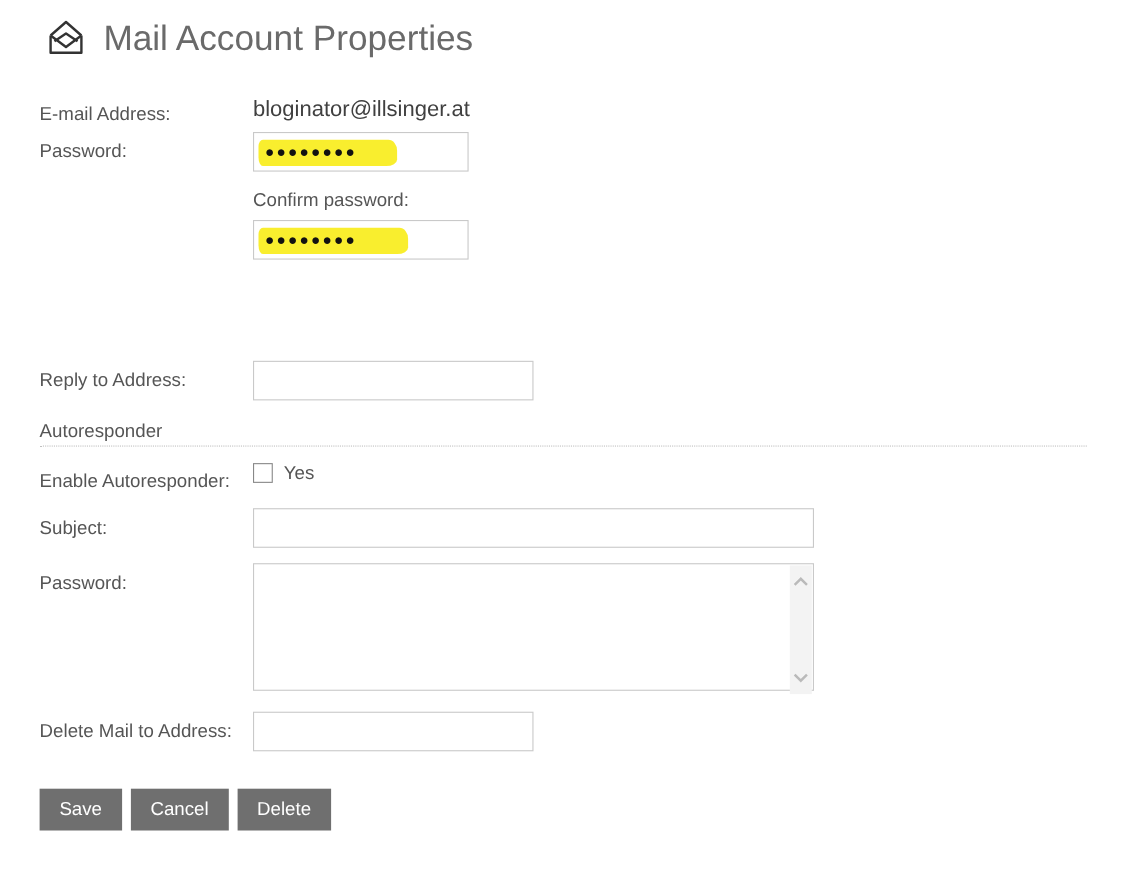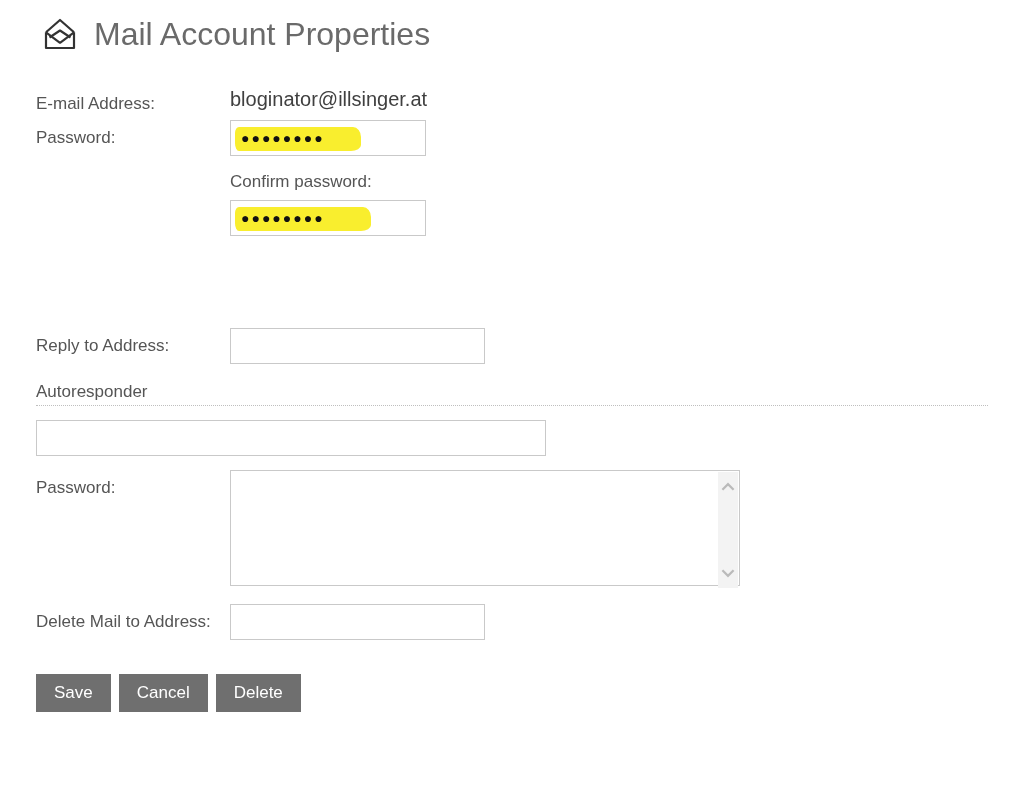--- a/index.html
+++ b/index.html
@@ -197,22 +197,32 @@
 
   <div class="form-row row-gap-sm">
     <div class="label-col">Reply to Address:</div>
     <div class="field-col">
       <input type="text" class="text-input w-med" value="" style="">
     </div>
   </div>
 
   <div class="section-head">Autoresponder</div>
 
-
-  <div class="form-row row-gap-sm">
+  <div class="form-row row-gap-sm">
+    <div class="label-col">Enable Autoresponder:</div>
+    <div class="field-col">
+      <span class="checkbox-row">
+        <span class="chk"></span>
+        <span class="chk-label">Yes</span>
+      </span>
+    </div>
+  </div>
+
+  <div class="form-row row-gap-sm">
+    <div class="label-col">Subject:</div>
     <div class="field-col">
       <input type="text" class="text-input w-wide" value="" style="">
     </div>
   </div>
 
   <div class="form-row row-gap-sm">
     <div class="label-col">Password:</div>
     <div class="field-col">
       <div class="textarea-wrap">
         <textarea class="text-area" value="" style=""></textarea>

